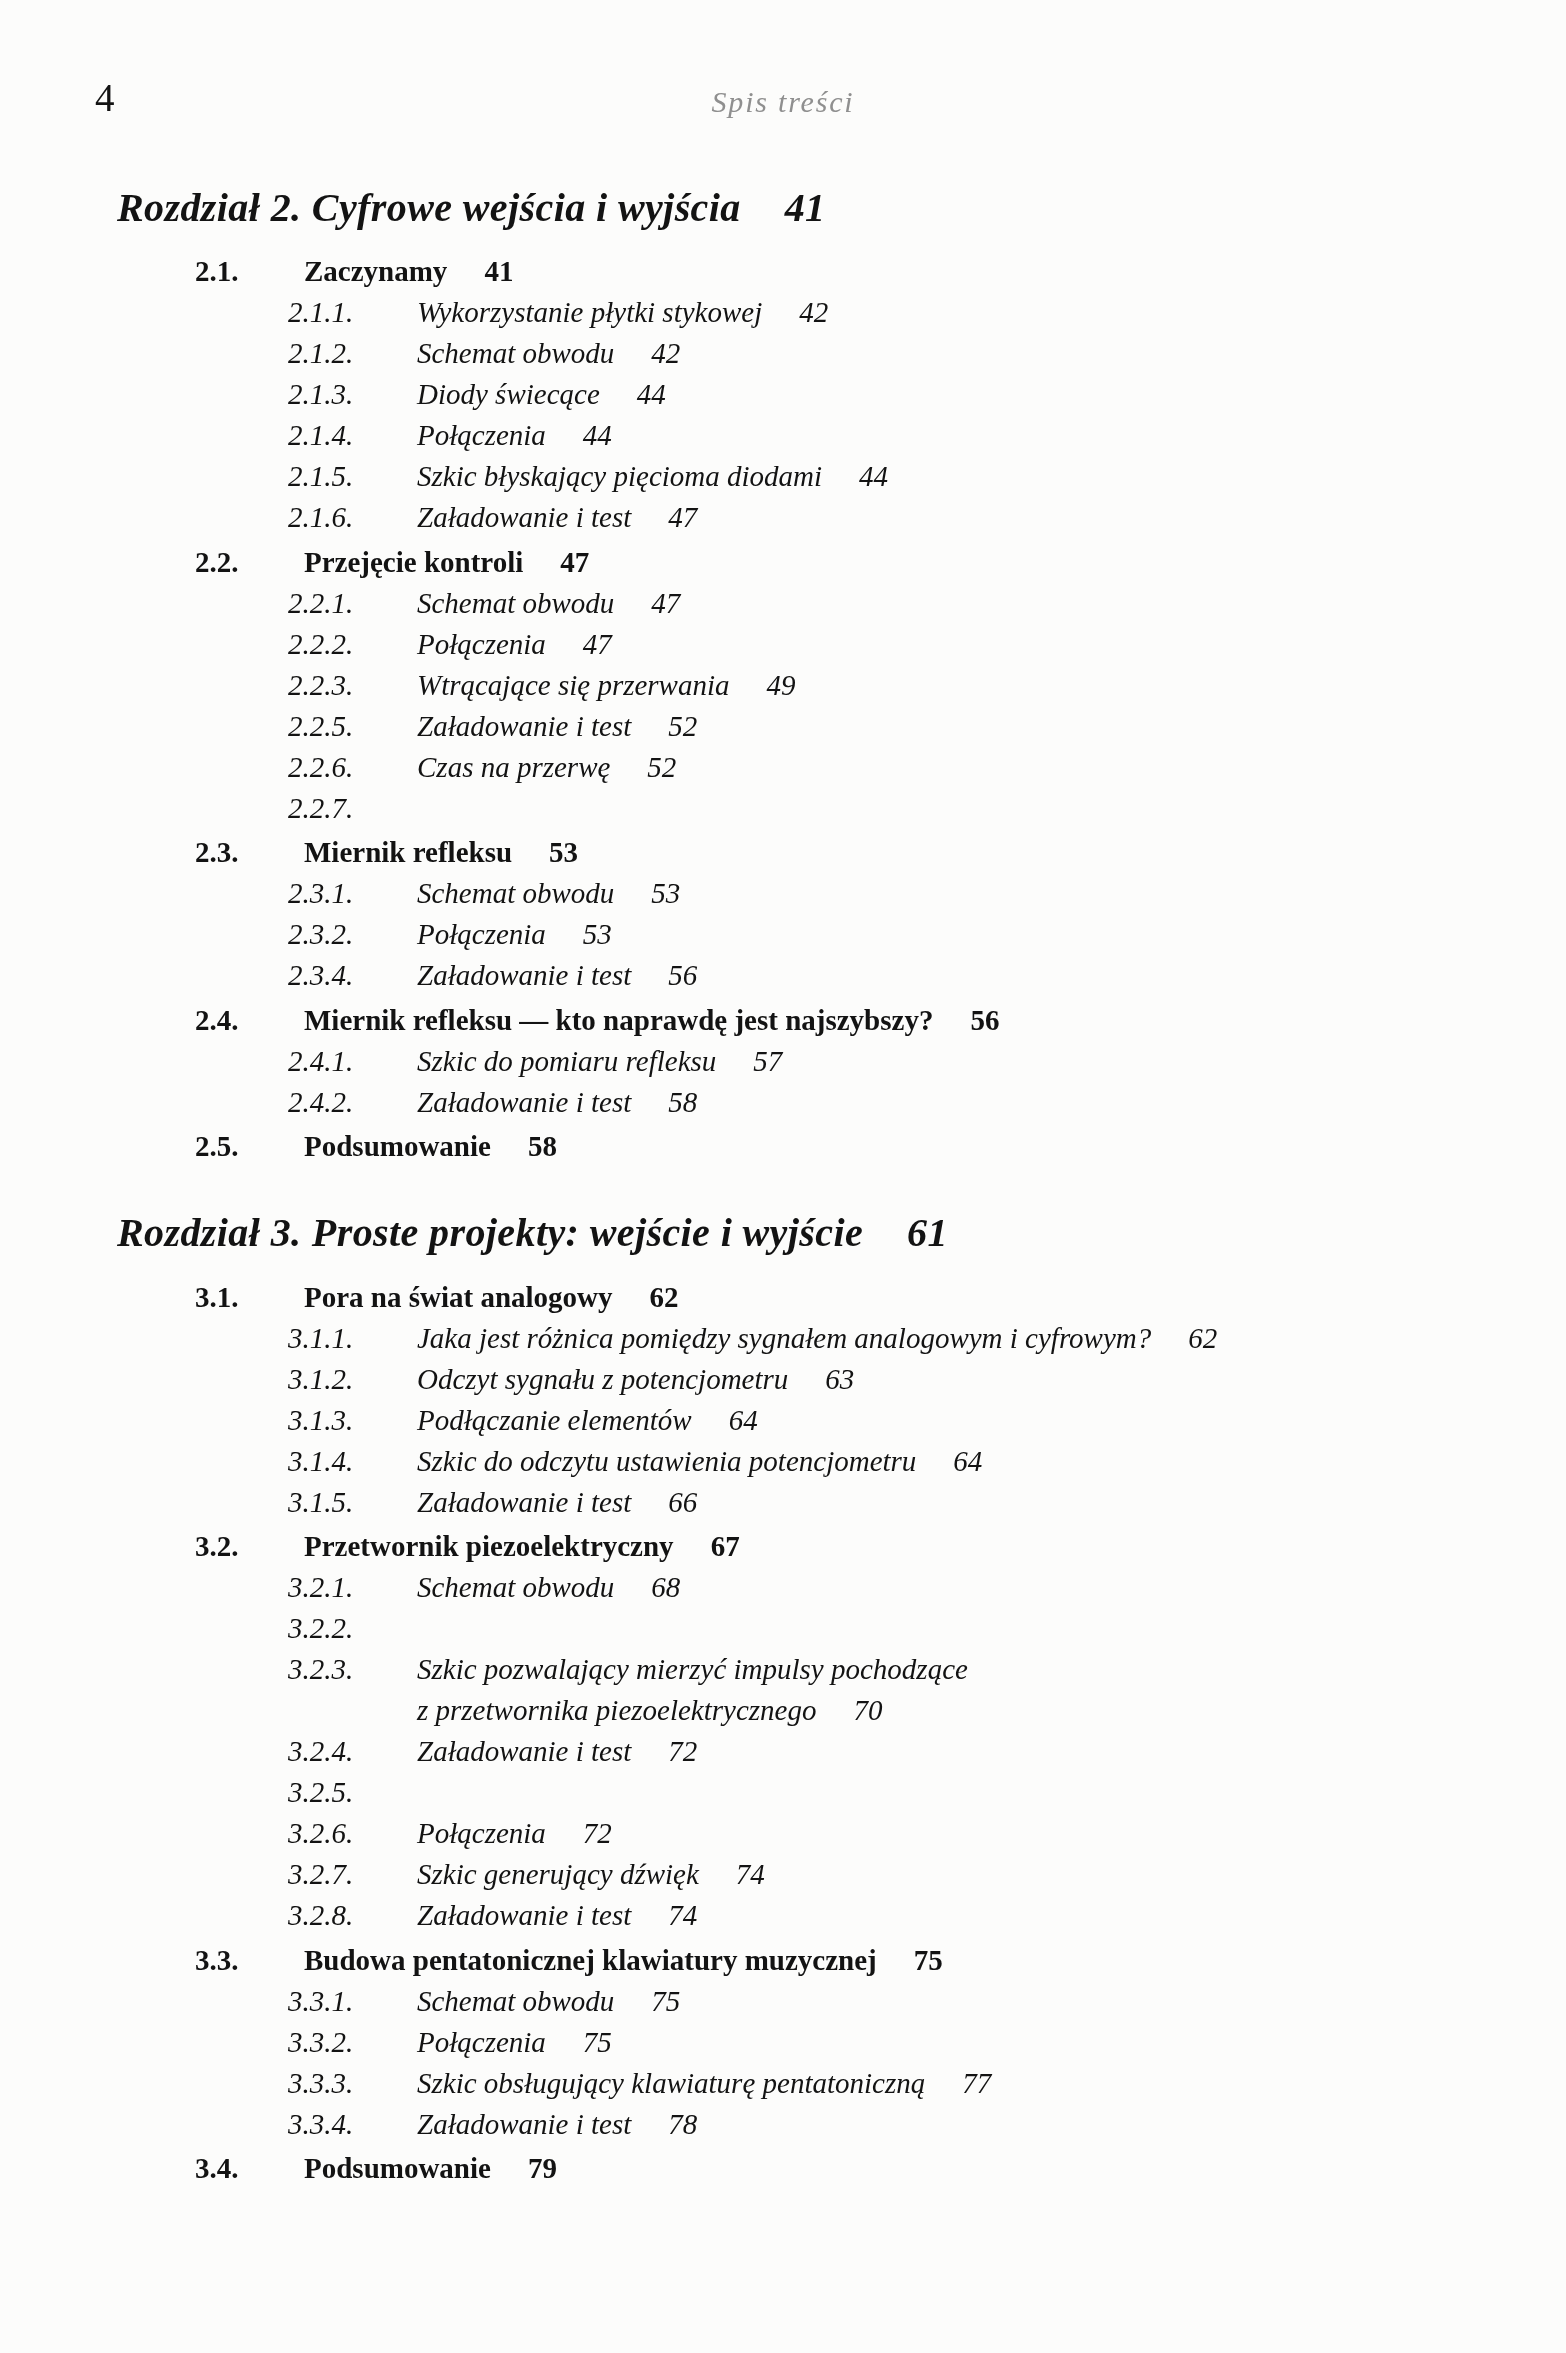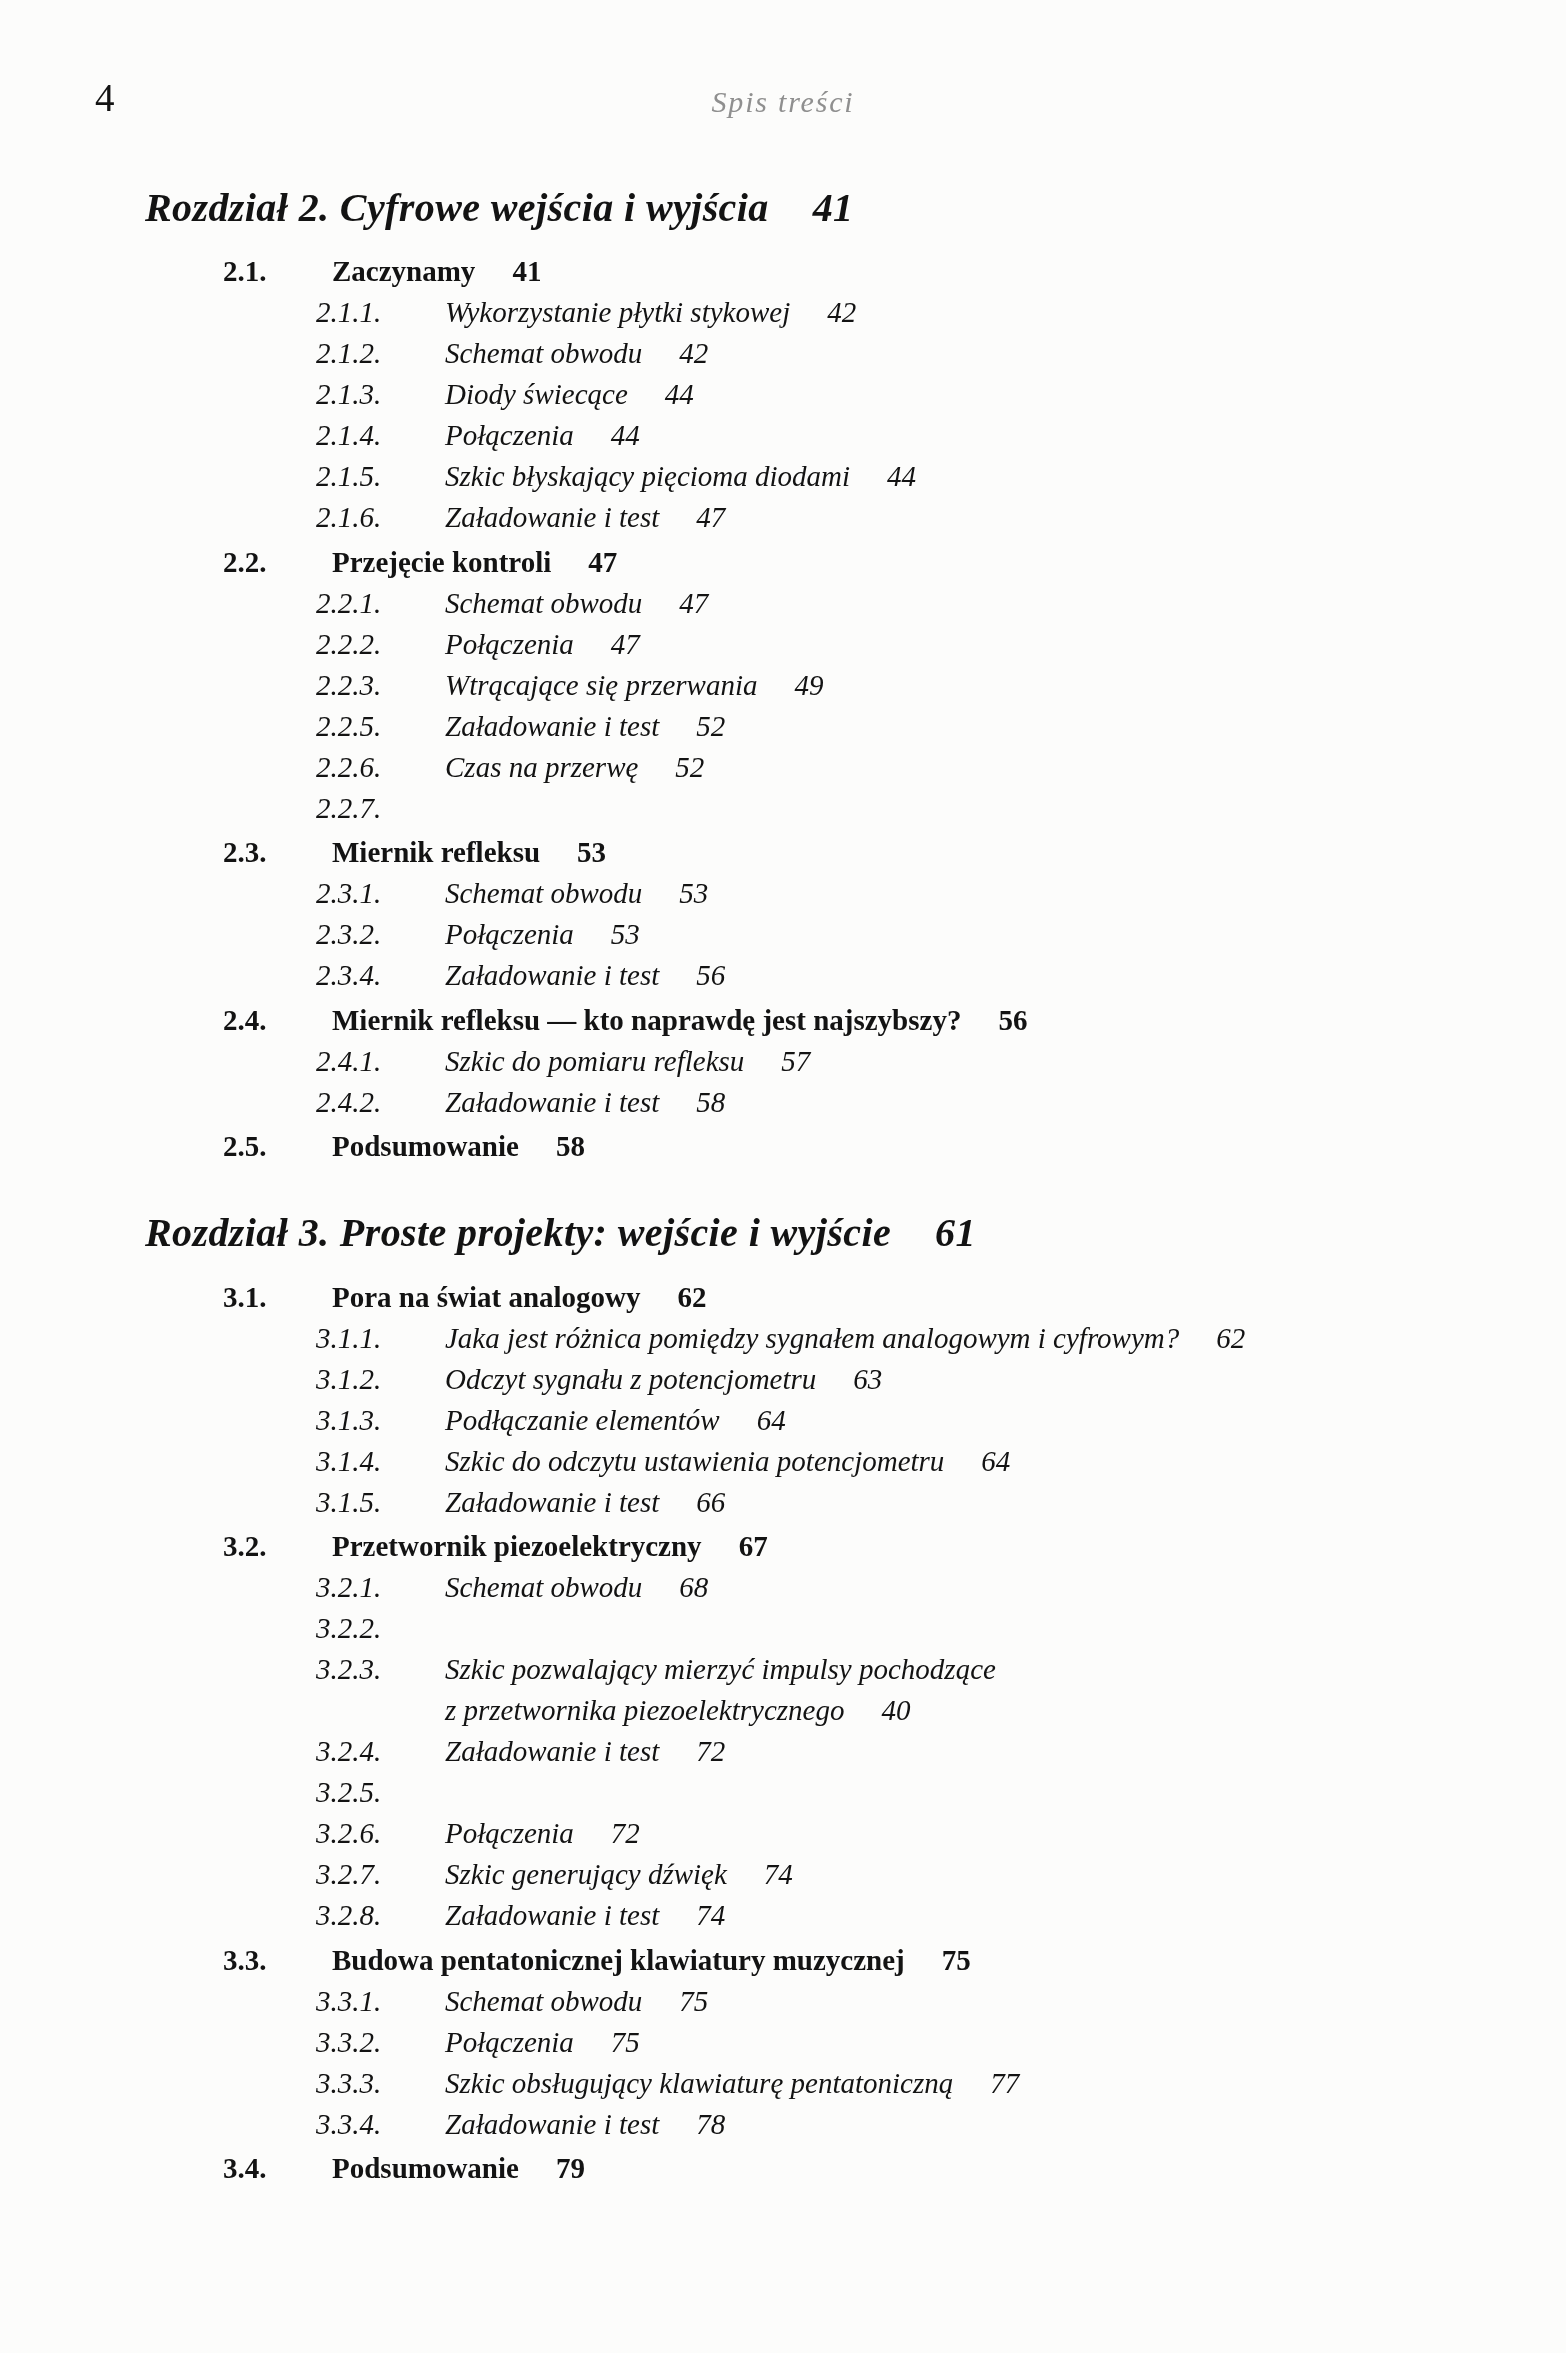--- a/index.html
+++ b/index.html
@@ -38,21 +38,21 @@
     top: 8px;
     text-align: center;
     font-style: italic;
     font-size: 30px;
     line-height: 32px;
     color: #8f8f8f;
     letter-spacing: 1.8px;
   }
   
   main { display: block; }
-  .chapter { display: block; padding-left: 28px; }
+  .chapter { display: block; }
   .chapter-heading {
     margin: 65px 0 19.4px 117px;
     font-size: 40px;
     line-height: 48px;
     font-weight: 700;
     font-style: italic;
     letter-spacing: 0.4px;
   }
   .chapter + .chapter .chapter-heading {
     margin-top: 42px;
@@ -229,21 +229,21 @@
         </div>
         <div class="entry lvl3">
           <span class="num">3.2.1.</span>
           <span class="title">Schemat obwodu<span class="pg">68</span></span>
         </div>
         <div class="entry lvl3">
           <span class="num">3.2.2.</span>
         </div>
         <div class="entry lvl3">
           <span class="num">3.2.3.</span>
-          <span class="title">Szkic pozwalający mierzyć impulsy pochodzące<br>z przetwornika piezoelektrycznego<span class="pg">40</span></span>
+          <span class="title">Szkic pozwalający mierzyć impulsy pochodzące<br>z przetwornika piezoelektrycznego<span class="pg">70</span></span>
         </div>
         <div class="entry lvl3">
           <span class="num">3.2.4.</span>
           <span class="title">Załadowanie i test<span class="pg">72</span></span>
         </div>
         <div class="entry lvl3">
           <span class="num">3.2.5.</span>
         </div>
         <div class="entry lvl3">
           <span class="num">3.2.6.</span>

